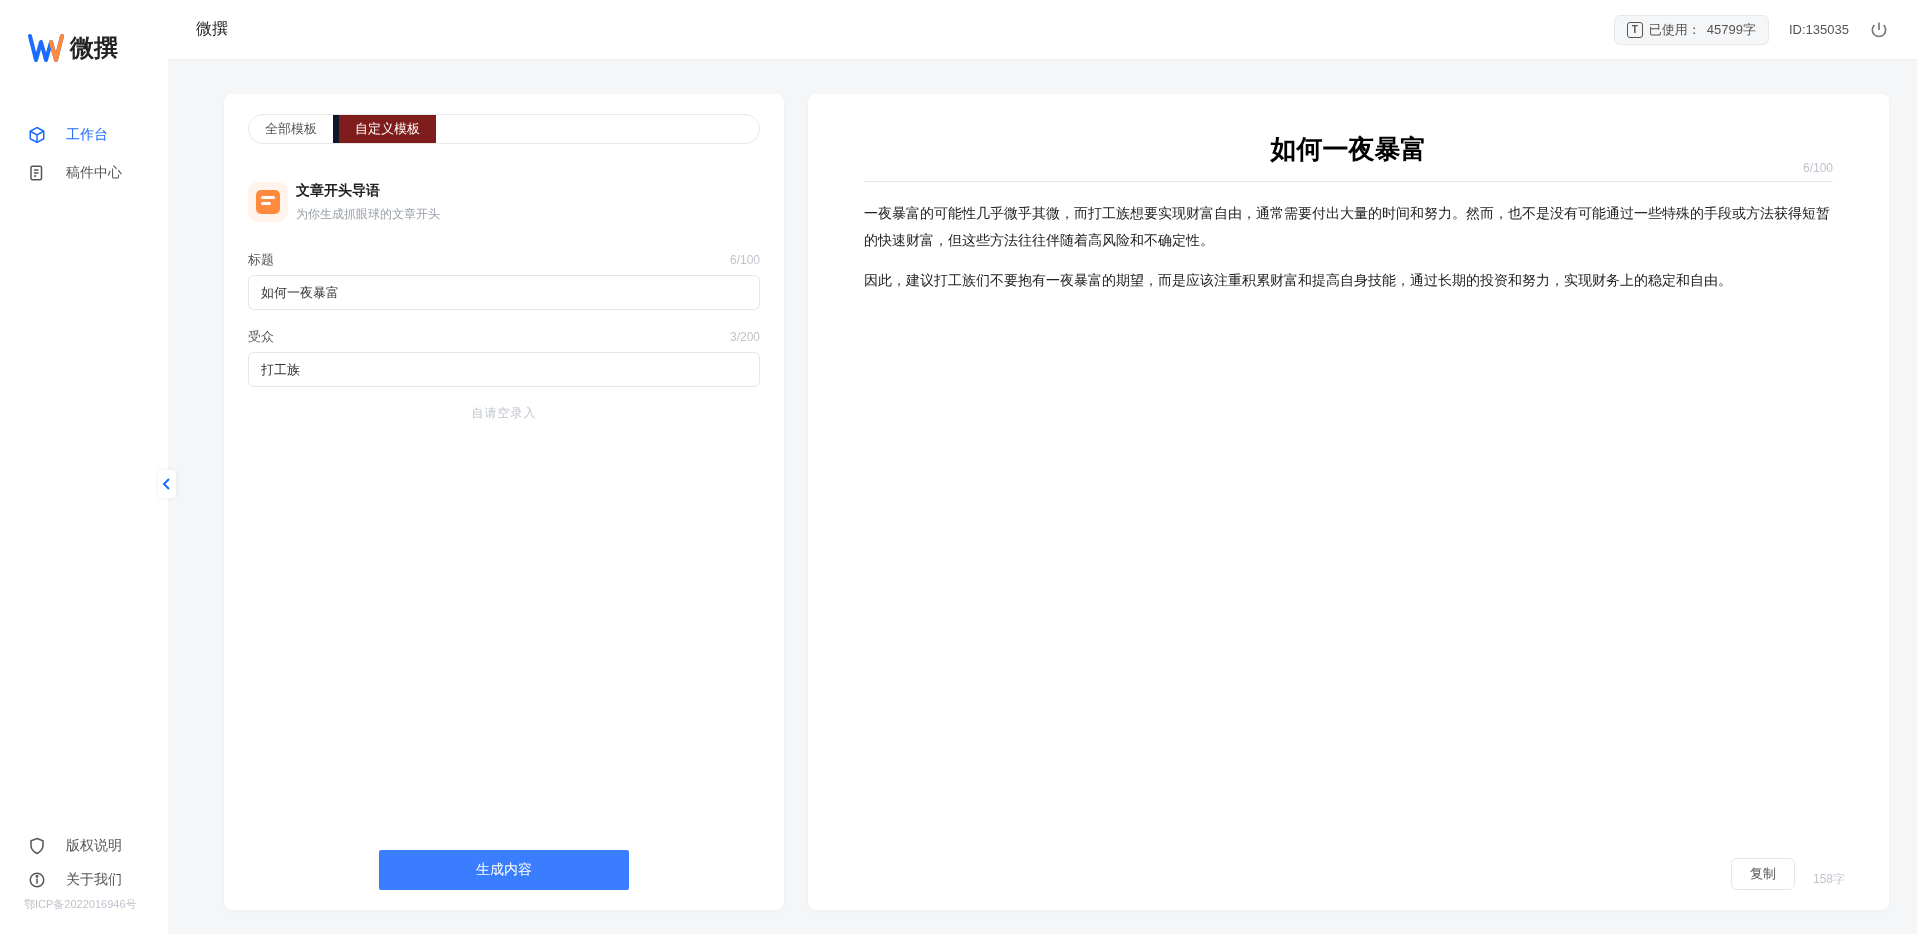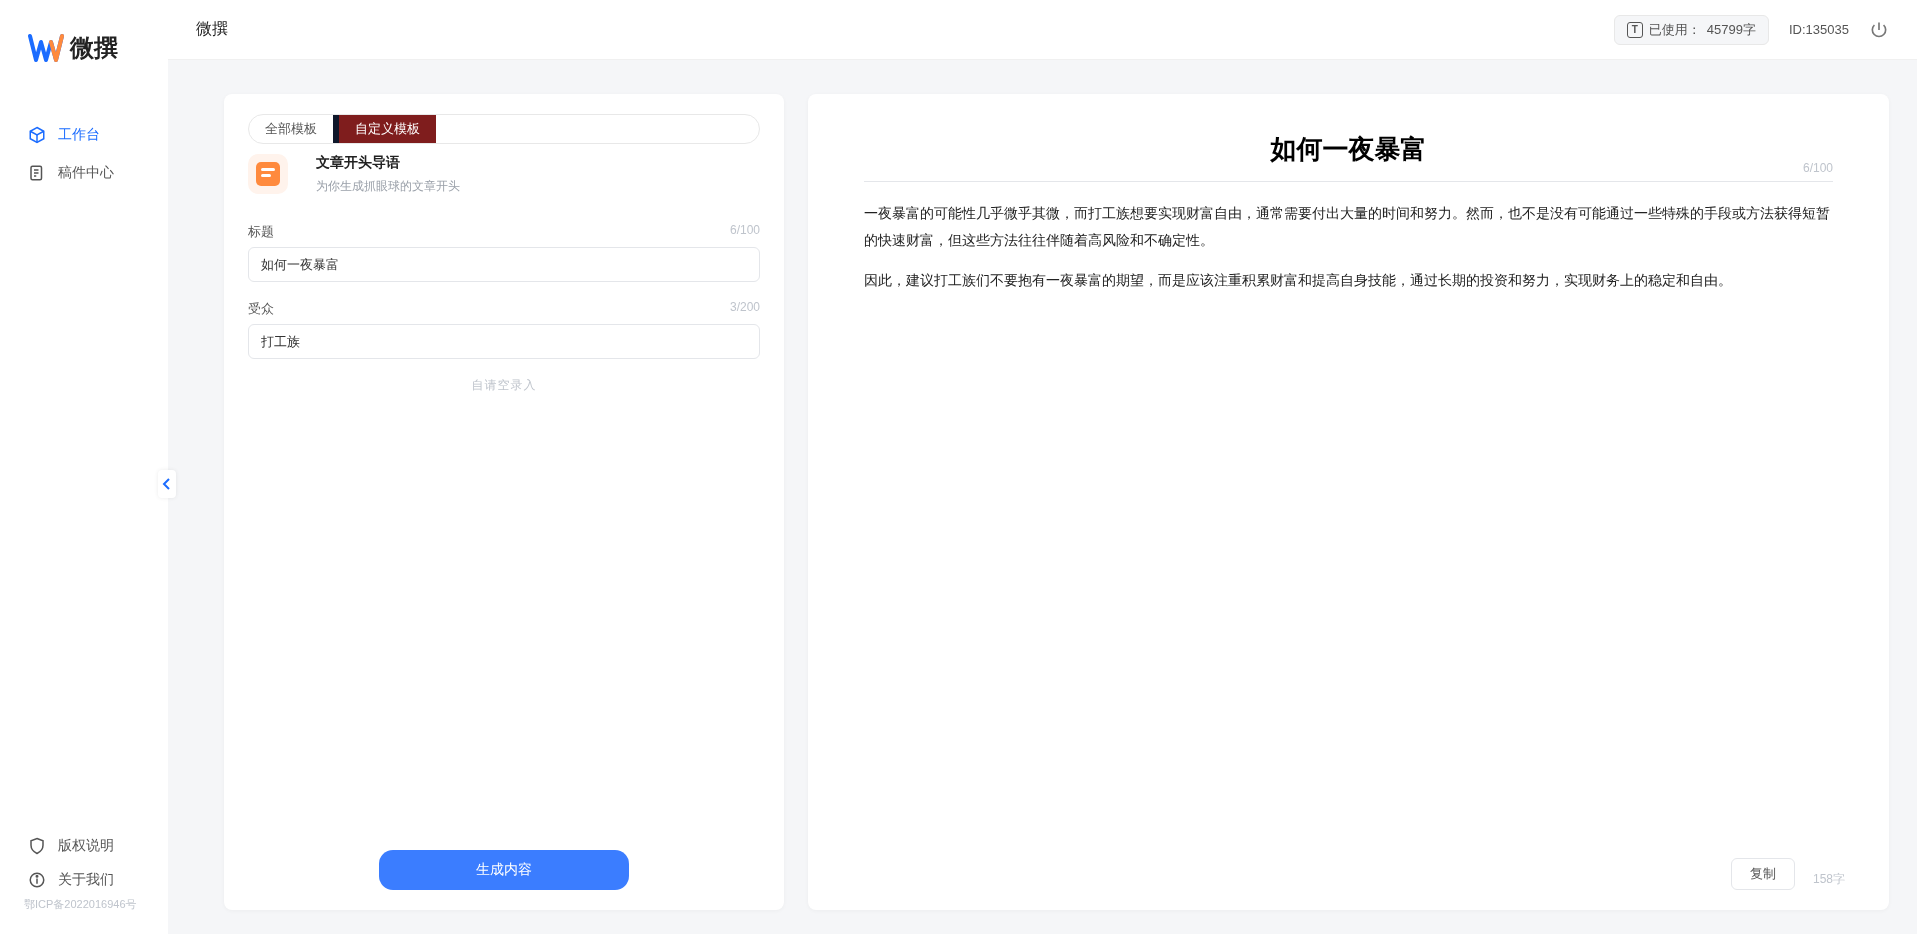--- a/index.html
+++ b/index.html
@@ -30,21 +30,21 @@
     padding: 30px 28px 20px 28px;
     font-size: 24px;
     font-weight: 700;
     color: #222;
   }
   .logo-mark { width: 36px; height: 36px; }
   .nav { margin-top: 30px; flex: 1; }
   .nav-item {
     display: flex;
     align-items: center;
-    gap: 12px;
+    gap: 20px;
     padding: 10px 28px;
     font-size: 14px;
     color: #555;
     cursor: pointer;
   }
   .nav-item.active { color: #1b6cff; }
   .nav-item svg { width: 18px; height: 18px; flex-shrink: 0; }
   .nav-bottom { padding-bottom: 12px; }
   .nav-bottom .nav-item { font-size: 14px; color: #555; padding: 8px 28px; }
   .icp {
@@ -130,22 +130,22 @@
     font-size: 13px;
     color: #555;
     cursor: pointer;
     border-right: 6px solid #0f172a;
   }
   .tab-pill:last-child { border-right: none; }
   .tab-pill.active { background: #7f1d1d; color: #fff; }
   
   .tpl-header {
     display: flex;
-    gap: 28px;
-    margin-top: 10px;
+    gap: 8px;
+    margin-top: 38px;
   }
   .tpl-icon {
     width: 40px; height: 40px;
     border-radius: 10px;
     background: #fff3ec;
     display: flex; align-items: center; justify-content: center;
   }
   .tpl-icon-inner {
     width: 24px; height: 24px; border-radius: 5px;
     background: #ff8a3d;
@@ -155,21 +155,21 @@
     content: ""; position: absolute; background: #fff; border-radius: 2px;
   }
   .tpl-icon-inner::before { left:5px; top:6px; width:14px; height:3px; }
   .tpl-icon-inner::after { left:5px; top:12px; width:10px; height:3px; }
   .tpl-title { font-size: 14px; font-weight: 600; color: #222; }
   .tpl-desc { font-size: 12px; color: #9aa0a9; margin-top: 6px; }
   
   .form { margin-top: 28px; }
   .field { margin-bottom: 18px; }
   .field-row {
-    display: flex; justify-content: space-between; align-items: flex-start;
+    display: flex; justify-content: space-between; align-items: center;
     margin-bottom: 6px;
   }
   .field-label { font-size: 13px; color: #555; }
   .field-count { font-size: 12px; color: #bfc4cc; }
   .text-input {
     width: 100%;
     border: 1px solid #e4e6ea;
     border-radius: 6px;
     padding: 9px 12px;
     font-size: 13px;
@@ -187,21 +187,21 @@
   .generate-btn {
     position: absolute;
     left: 50%; transform: translateX(-50%);
     bottom: 20px;
     width: 250px;
     padding: 11px 0;
     background: #3b7dff;
     color: #fff;
     font-size: 14px;
     border: none;
-    border-radius: 14px;
+    border-radius: 2px;
     cursor: pointer;
   }
   
   .result-head {
     margin: 18px 56px 0 56px;
     border-bottom: 1px solid #e4e6ea;
     padding-bottom: 14px;
     position: relative;
     text-align: center;
   }

